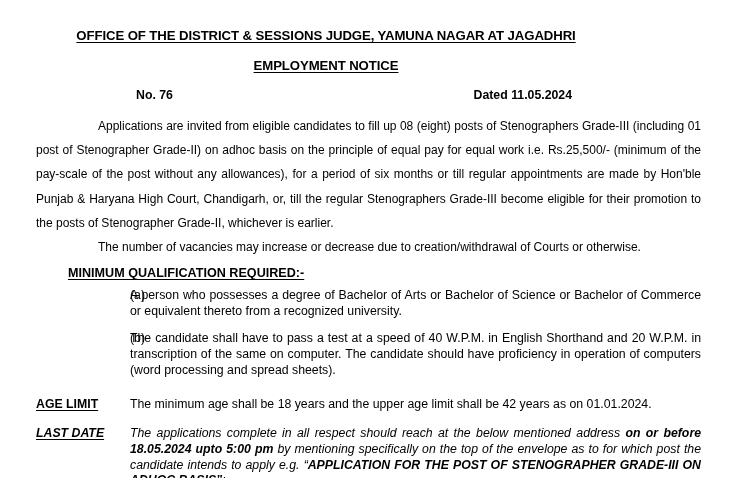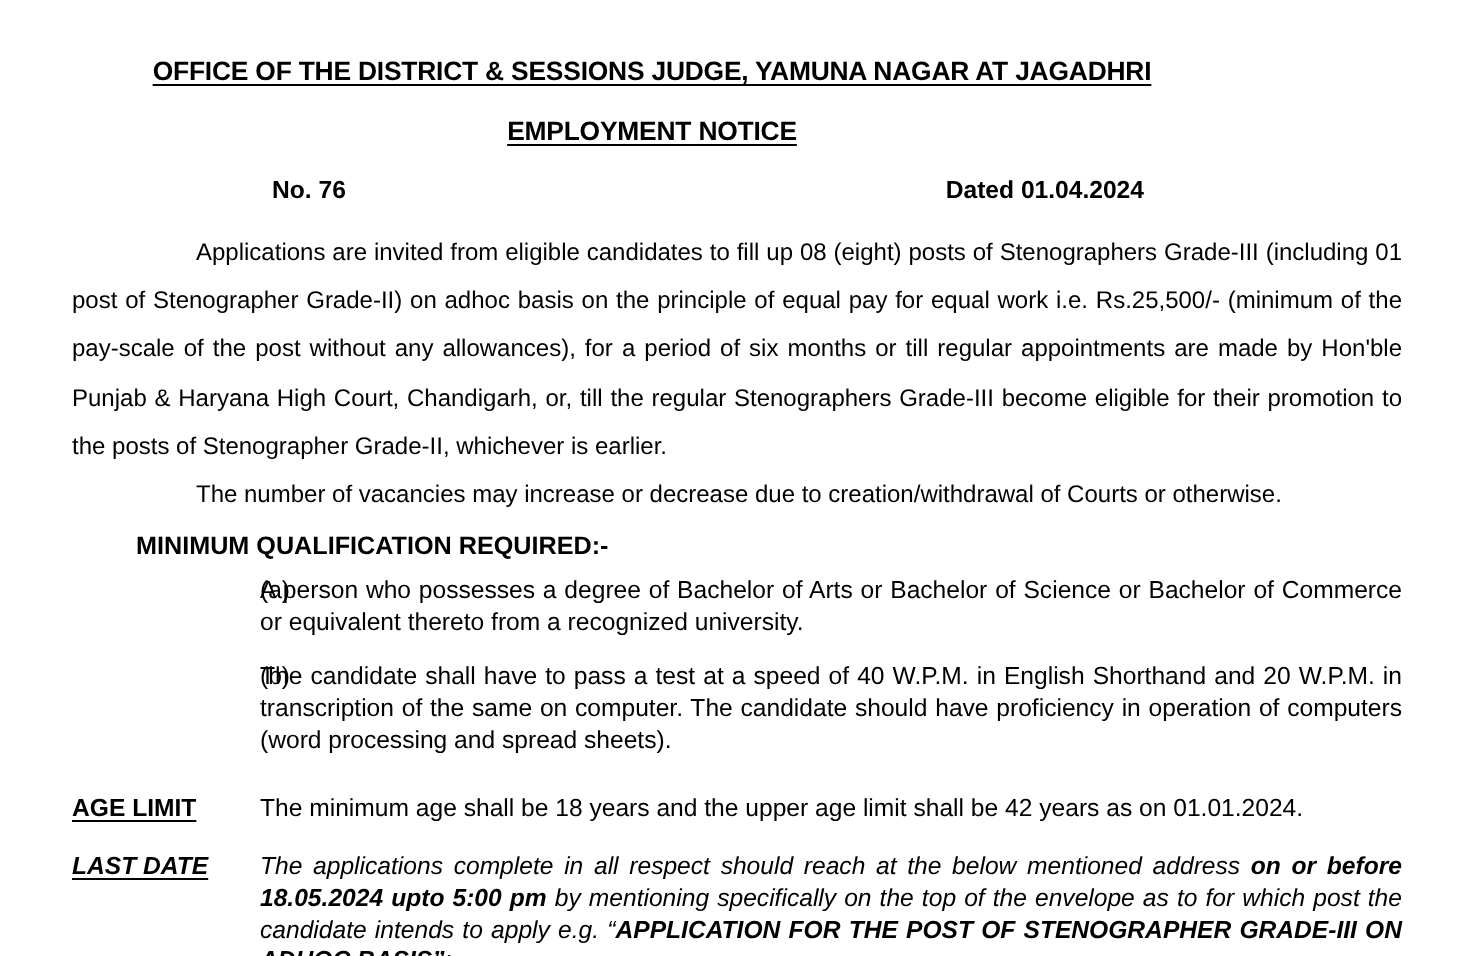--- a/index.html
+++ b/index.html
@@ -79,20 +79,21 @@
   }
   p.para .indent {
     display: inline-block;
     width: 62px;
   }
 
   .section-head {
     margin-top: 4px;
     font-weight: bold;
     font-size: 12.6px;
+    text-decoration: underline;
     text-underline-offset: 2px;
     line-height: 20px;
     padding-left: 32px;
   }
 
   
   .sub-list {
     margin-top: 5px;
   }
   .sub-item {
@@ -146,21 +147,21 @@
   <div class="title-line office-title">
     <span class="u">OFFICE OF THE DISTRICT &amp; SESSIONS JUDGE, YAMUNA NAGAR AT JAGADHRI</span>
   </div>
 
   <div class="title-line notice-title">
     <span class="u">EMPLOYMENT NOTICE</span>
   </div>
 
   <div class="ref-row">
     <span class="ref-no">No. 76</span>
-    <span class="ref-date">Dated 01.04.2024</span>
+    <span class="ref-date">Dated 11.05.2024</span>
   </div>
 
   <div class="body-wrap">
 
     <p class="para"><span class="indent"></span><span>Applications are invited from eligible candidates to fill up 08 (eight) posts of Stenographers Grade-III (including 01 post of Stenographer Grade-II) on adhoc basis on the principle of equal pay for equal work i.e. Rs.25,500/- (minimum of the pay-scale of the post without any allowances), for a period of six months or till regular appointments are made by Hon'ble Punjab &amp; Haryana High Court, Chandigarh, or, till the regular Stenographers Grade-III become eligible for their promotion to the posts of Stenographer Grade-II, whichever is earlier.</span></p>
 
     <p class="para"><span class="indent"></span><span>The number of vacancies may increase or decrease due to creation/withdrawal of Courts or otherwise.</span></p>
 
     <div class="section-head">MINIMUM QUALIFICATION REQUIRED:-</div>
 

